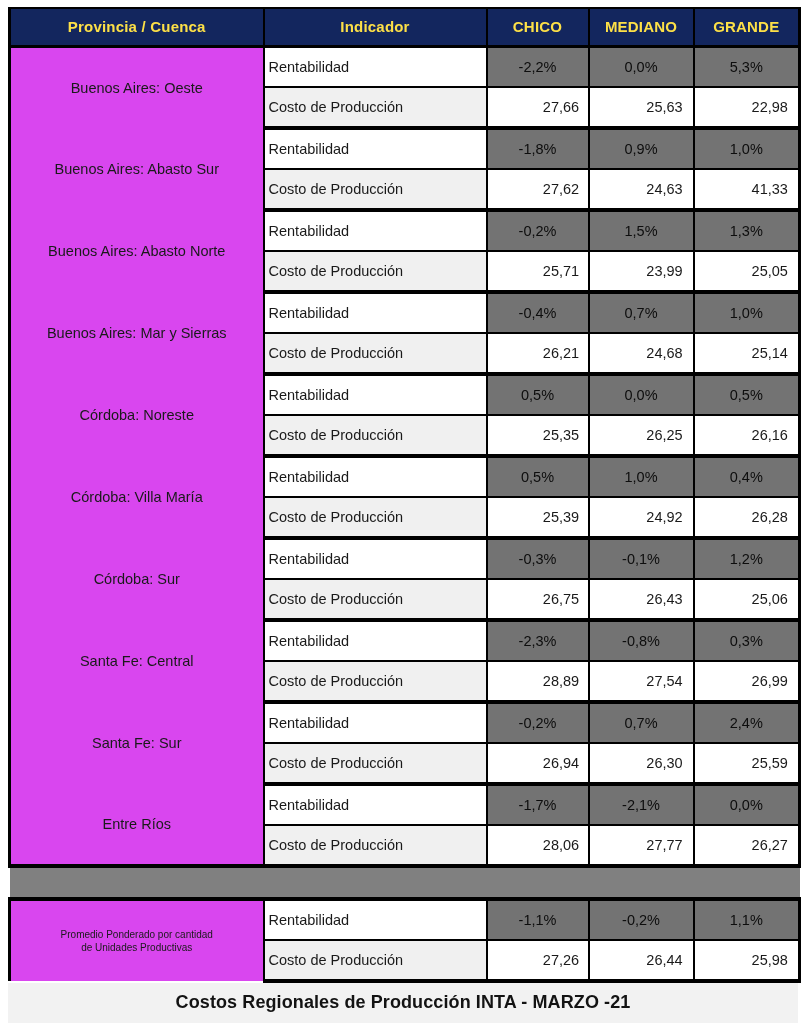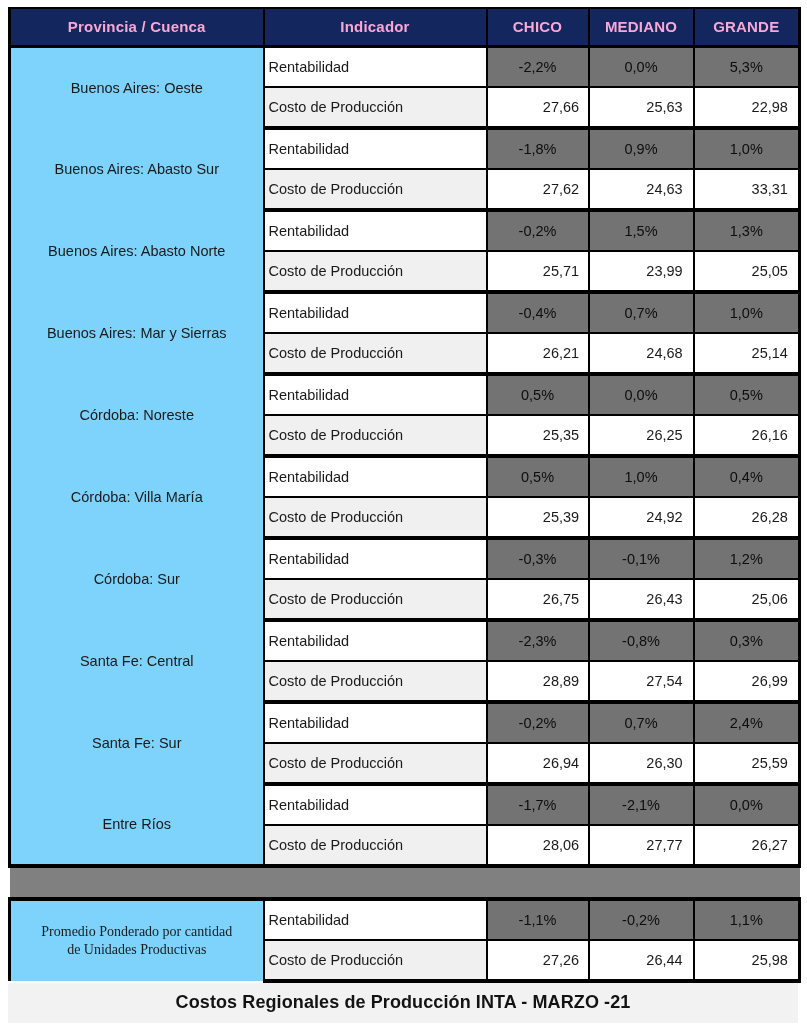--- a/index.html
+++ b/index.html
@@ -33,21 +33,21 @@
   
   col.c-prov      { width: 254px; }
   col.c-ind       { width: 223px; }
   col.c-chico     { width: 102px; }
   col.c-mediano   { width: 105px; }
   col.c-grande    { width: 106px; }
 
   
   thead th {
     background: #13265e;
-    color: #f9a8d4;
+    color: #fde047;
     font-size: 15px;
     font-weight: bold;
     text-align: center;
     letter-spacing: 0.2px;
     height: 38px;
     padding: 0 4px;
     border-left: 2px solid #13265e;
     border-right: 2px solid #13265e;
     border-top: 2px solid #000000;
     border-bottom: 3px solid #000000;
@@ -78,21 +78,21 @@
     background: #ffffff;
   }
 
   td.prov-cell {
     text-align: center;
     vertical-align: middle;
     padding: 0 6px;
     line-height: 1.25;
     border-left: 3px solid #000000;
     border-right: 2px solid #000000;
-    background: #7dd3fc;
+    background: #d946ef;
   }
 
   td.ind-cell {
     text-align: left;
     padding-left: 4px;
     vertical-align: middle;
     border-left: 2px solid #000000;
     border-right: 2px solid #000000;
   }
   td.ind-rent { background: #ffffff; border-bottom: 2px solid #000000; }
@@ -128,24 +128,23 @@
     height: 33px;
     border-top: 4px solid #000000;
     border-bottom: 4px solid #000000;
     border-left: 0;
     border-right: 0;
     padding: 0;
   }
 
   
   td.prov-cell.avg-label {
-    font-size: 14px;
+    font-size: 10px;
     line-height: 1.3;
     padding: 0 4px;
-    font-family: Liberation Serif, serif;
   }
 
   
   .footer-caption {
     width: 790px;
     background: #f2f2f2;
     color: #131313;
     font-size: 18px;
     font-weight: bold;
     text-align: center;
@@ -194,21 +193,21 @@
           <td class="prov-cell" rowspan="2">Buenos Aires: Abasto Sur</td>
           <td class="ind-cell ind-rent">Rentabilidad</td>
           <td class="val-cell val-rent">-1,8%</td>
           <td class="val-cell val-rent">0,9%</td>
           <td class="val-cell val-rent val-last">1,0%</td>
         </tr>
         <tr class="group-end">
           <td class="ind-cell ind-cost">Costo de Producción</td>
           <td class="val-cell val-cost">27,62</td>
           <td class="val-cell val-cost">24,63</td>
-          <td class="val-cell val-cost val-last">33,31</td>
+          <td class="val-cell val-cost val-last">41,33</td>
         </tr>
         <tr class="group-top">
           <td class="prov-cell" rowspan="2">Buenos Aires: Abasto Norte</td>
           <td class="ind-cell ind-rent">Rentabilidad</td>
           <td class="val-cell val-rent">-0,2%</td>
           <td class="val-cell val-rent">1,5%</td>
           <td class="val-cell val-rent val-last">1,3%</td>
         </tr>
         <tr class="group-end">
           <td class="ind-cell ind-cost">Costo de Producción</td>

